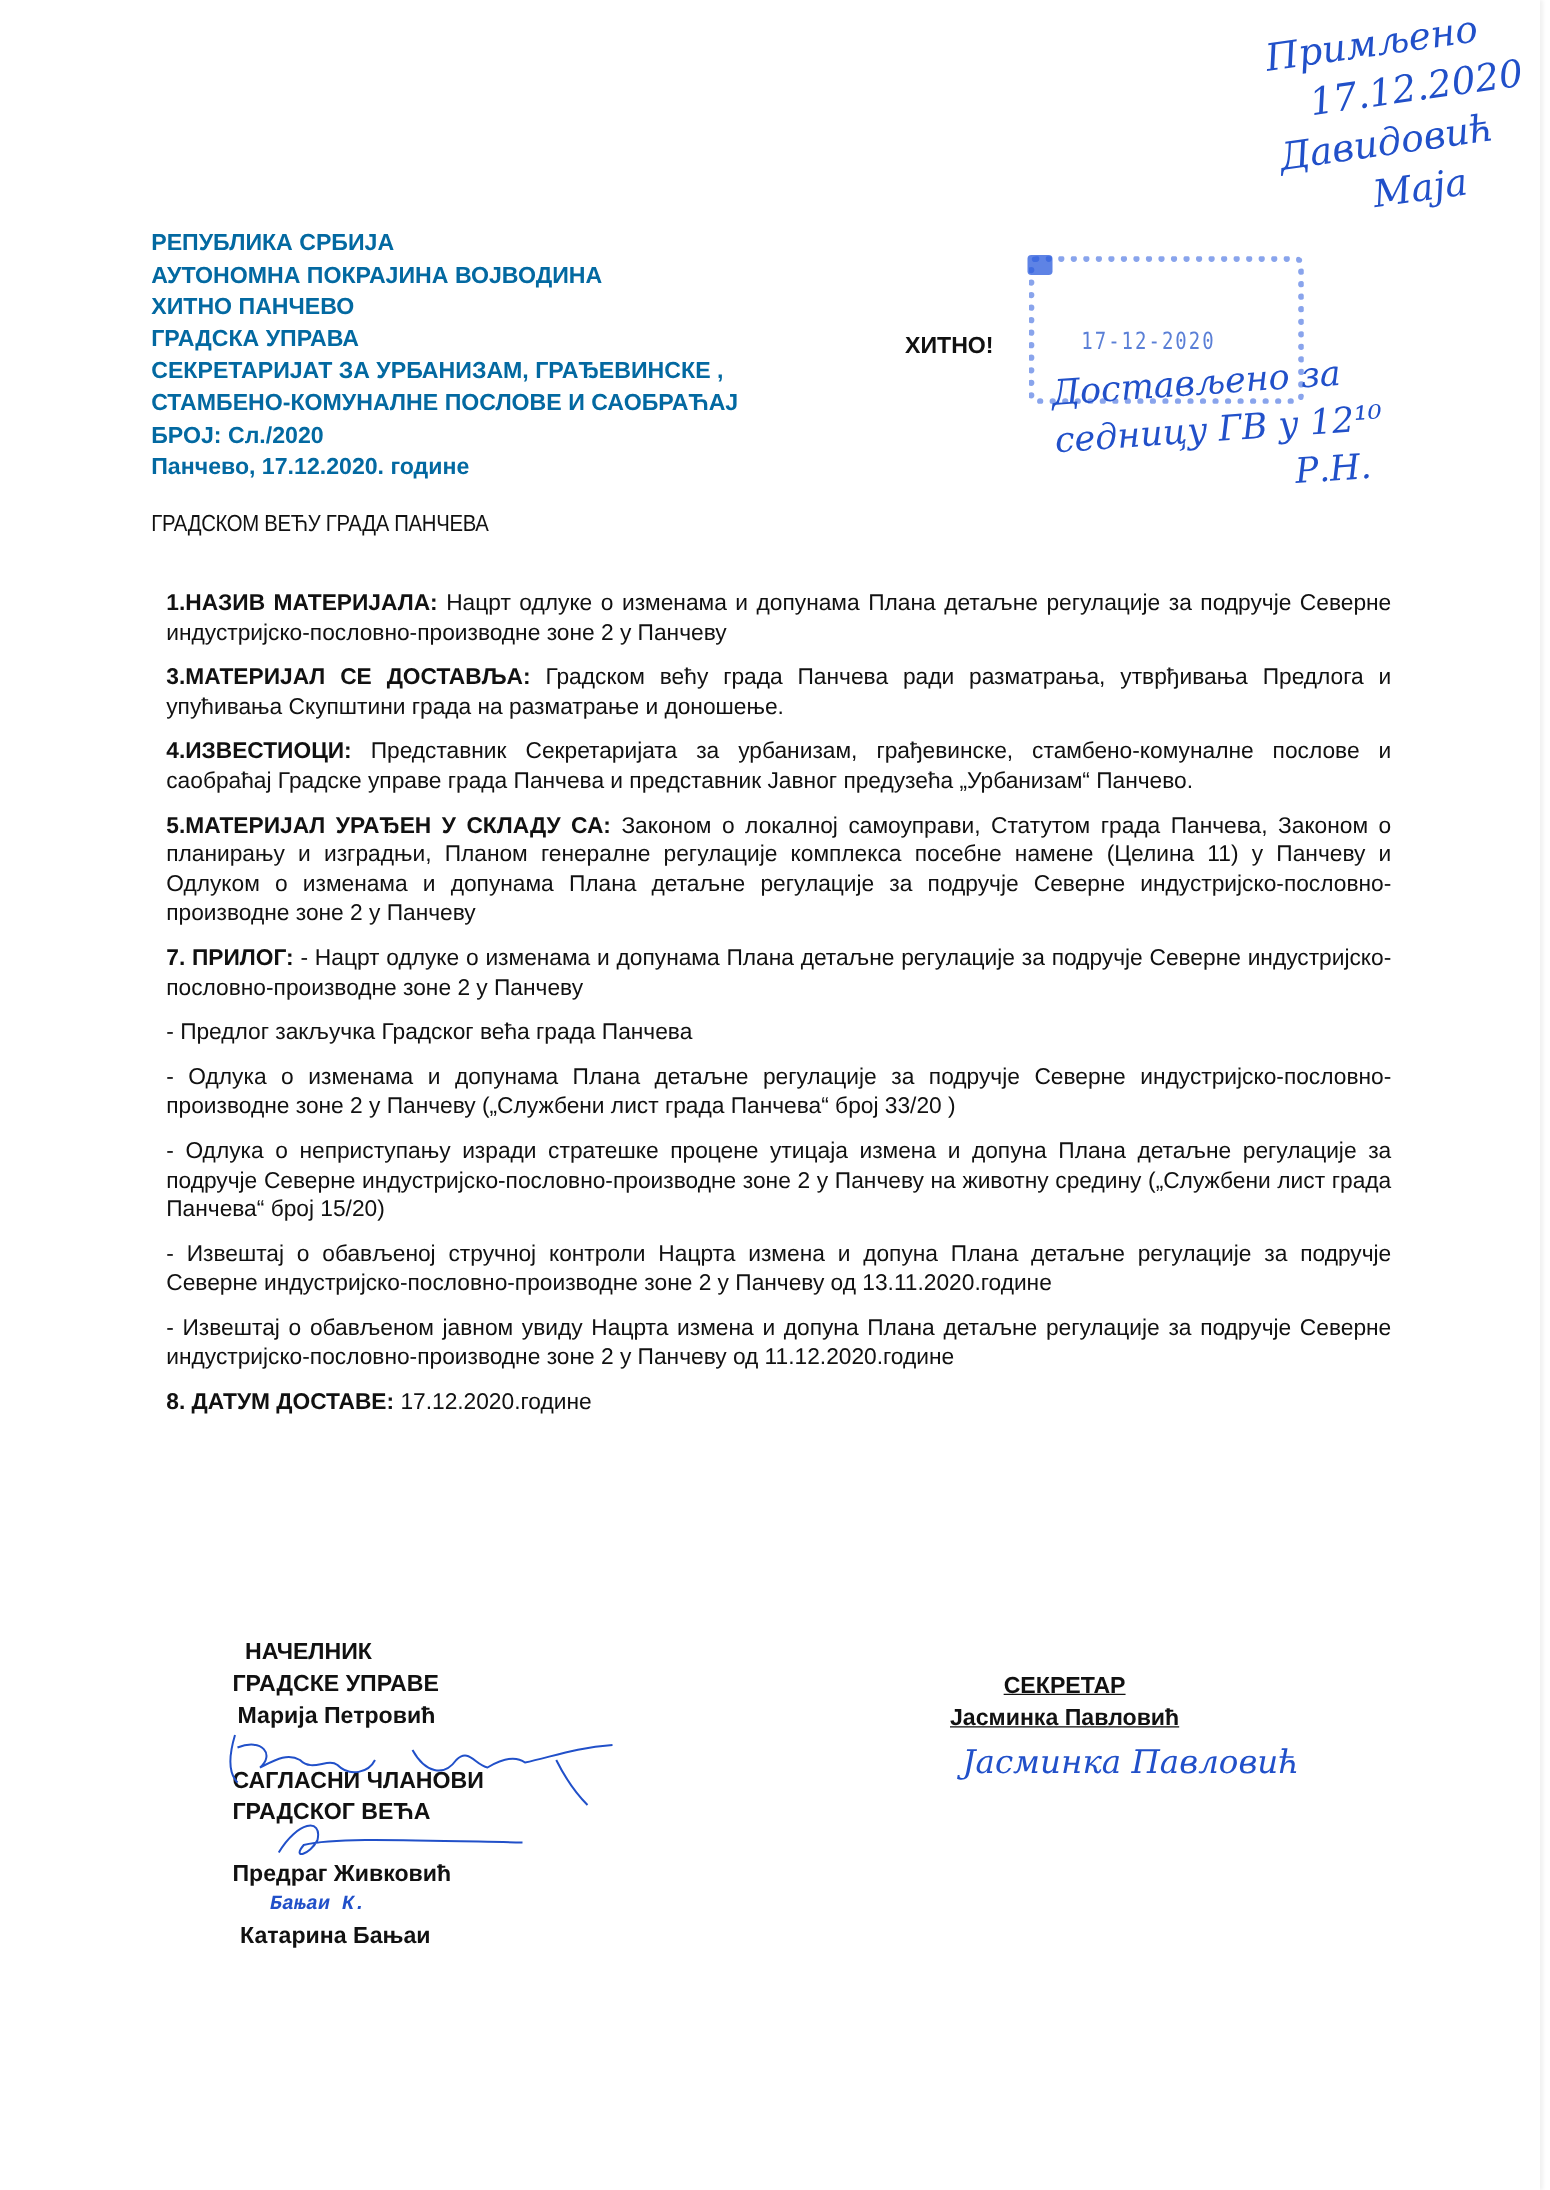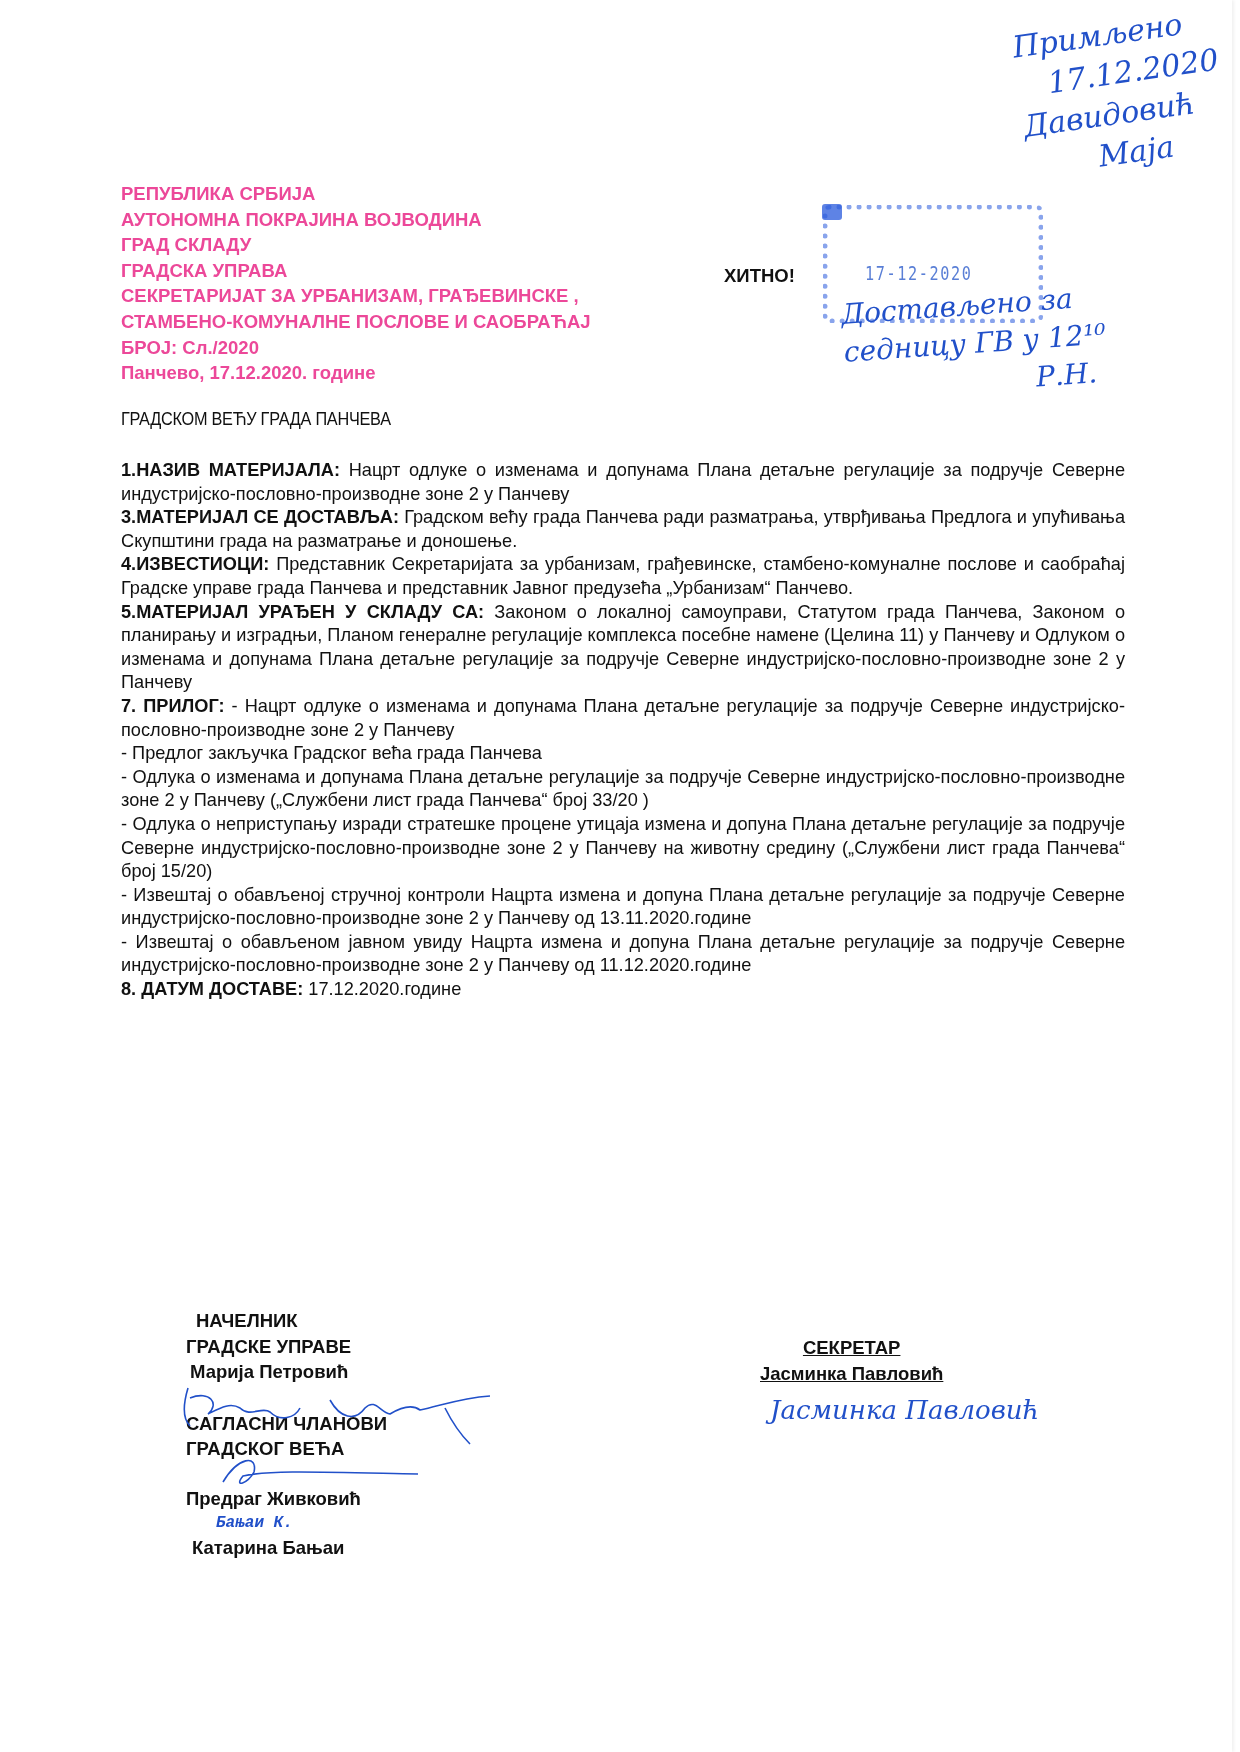--- a/index.html
+++ b/index.html
@@ -1,56 +1,56 @@
 <!DOCTYPE html>
 <html><head>
 <meta charset="utf-8">
 <style>
   html, body { margin:0; padding:0; background:#ffffff; }
   body { width:1240px; height:1752px; position:relative; overflow:hidden; font-family:"Liberation Sans", sans-serif; color:#111; }
   .page { position:absolute; left:0; top:0; width:1232px; height:1752px; background:#fff; box-shadow: 2px 0 3px rgba(0,0,0,0.06); }
 
   
-  .hdr { position:absolute; left:121px; top:181px; font-family:"Liberation Sans", sans-serif; font-weight:bold; font-size:18.5px; line-height:25.6px; color:#ec4899; }
+  .hdr { position:absolute; left:121px; top:181px; font-family:"Liberation Sans", sans-serif; font-weight:bold; font-size:18.5px; line-height:25.6px; color:#0369a1; }
   .hdr div { white-space:nowrap; }
   .urgent { position:absolute; left:724px; top:224px; font-weight:bold; font-size:18.5px;margin-top:41px; }
 
   
   .stamp { position:absolute; left:823px; top:205px; width:210px; height:108px; border:5px dotted rgba(40,90,220,0.55); border-radius:6px; }
   .stamp::before { content:""; position:absolute; left:-6px; top:-6px; width:20px; height:16px; background:rgba(40,90,220,0.75); border-radius:3px; }
   .stamp-date { position:absolute; left:865px; top:262px; font-family:"DejaVu Sans Mono", monospace; font-size:19px; color:#5a7fd6; letter-spacing:2px; transform:scaleX(0.8); transform-origin:left; }
 
   .hand { position:absolute; font-family:"DejaVu Serif", serif; font-style:italic; color:#2150c9; white-space:nowrap; }
   .hand-recv { left:1010px; top:28px; font-size:30px; line-height:40px; transform:rotate(-8deg); transform-origin:left top; }
   .hand-recv div { white-space:nowrap; }
   .hand-deliv { left:840px; top:296px; font-size:28px; line-height:38px; transform:rotate(-4deg); transform-origin:left top; }
   .hand-deliv div { white-space:nowrap; }
 
   
   .recipient { position:absolute; left:121px; top:408px; font-family:"Liberation Sans", sans-serif; font-size:18.5px; letter-spacing:-0.3px; transform:scaleX(0.88); transform-origin:left; white-space:nowrap; }
   .body { position:absolute; left:121px; top:459px; width:1004px; font-family:"Liberation Sans", sans-serif; font-size:18.2px; line-height:23.6px; color:#111; }
-  .para { text-align:justify; margin:0; }
+  .para { text-align:justify; margin:12px; }
   .para b { font-weight:bold; }
 
   
   .sig-left { position:absolute; left:186px; top:1308px; font-weight:bold; font-size:18.5px; line-height:25.5px; }
   .sig-left div { white-space:nowrap; }
   .sig-right { position:absolute; left:760px; top:1335px; font-weight:bold; font-size:18.5px; line-height:25.5px; text-align:center; }
   .sig-right div { white-space:nowrap;text-decoration:underline; }
   .scribble { position:absolute; }
 </style>
 </head>
 <body>
 
 <div class="page">
 
   <div class="hdr">
     <div>РЕПУБЛИКА СРБИЈА</div>
     <div>АУТОНОМНА ПОКРАЈИНА ВОЈВОДИНА</div>
-    <div>ГРАД СКЛАДУ</div>
+    <div>ХИТНО ПАНЧЕВО</div>
     <div>ГРАДСКА УПРАВА</div>
     <div>СЕКРЕТАРИЈАТ ЗА УРБАНИЗАМ, ГРАЂЕВИНСКЕ ,</div>
     <div>СТАМБЕНО-КОМУНАЛНЕ ПОСЛОВЕ И САОБРАЋАЈ</div>
     <div>БРОЈ: Сл./2020</div>
     <div>Панчево, 17.12.2020. године</div>
   </div>
 
   <div class="urgent">ХИТНО!</div>
 
   <div class="stamp"></div>

